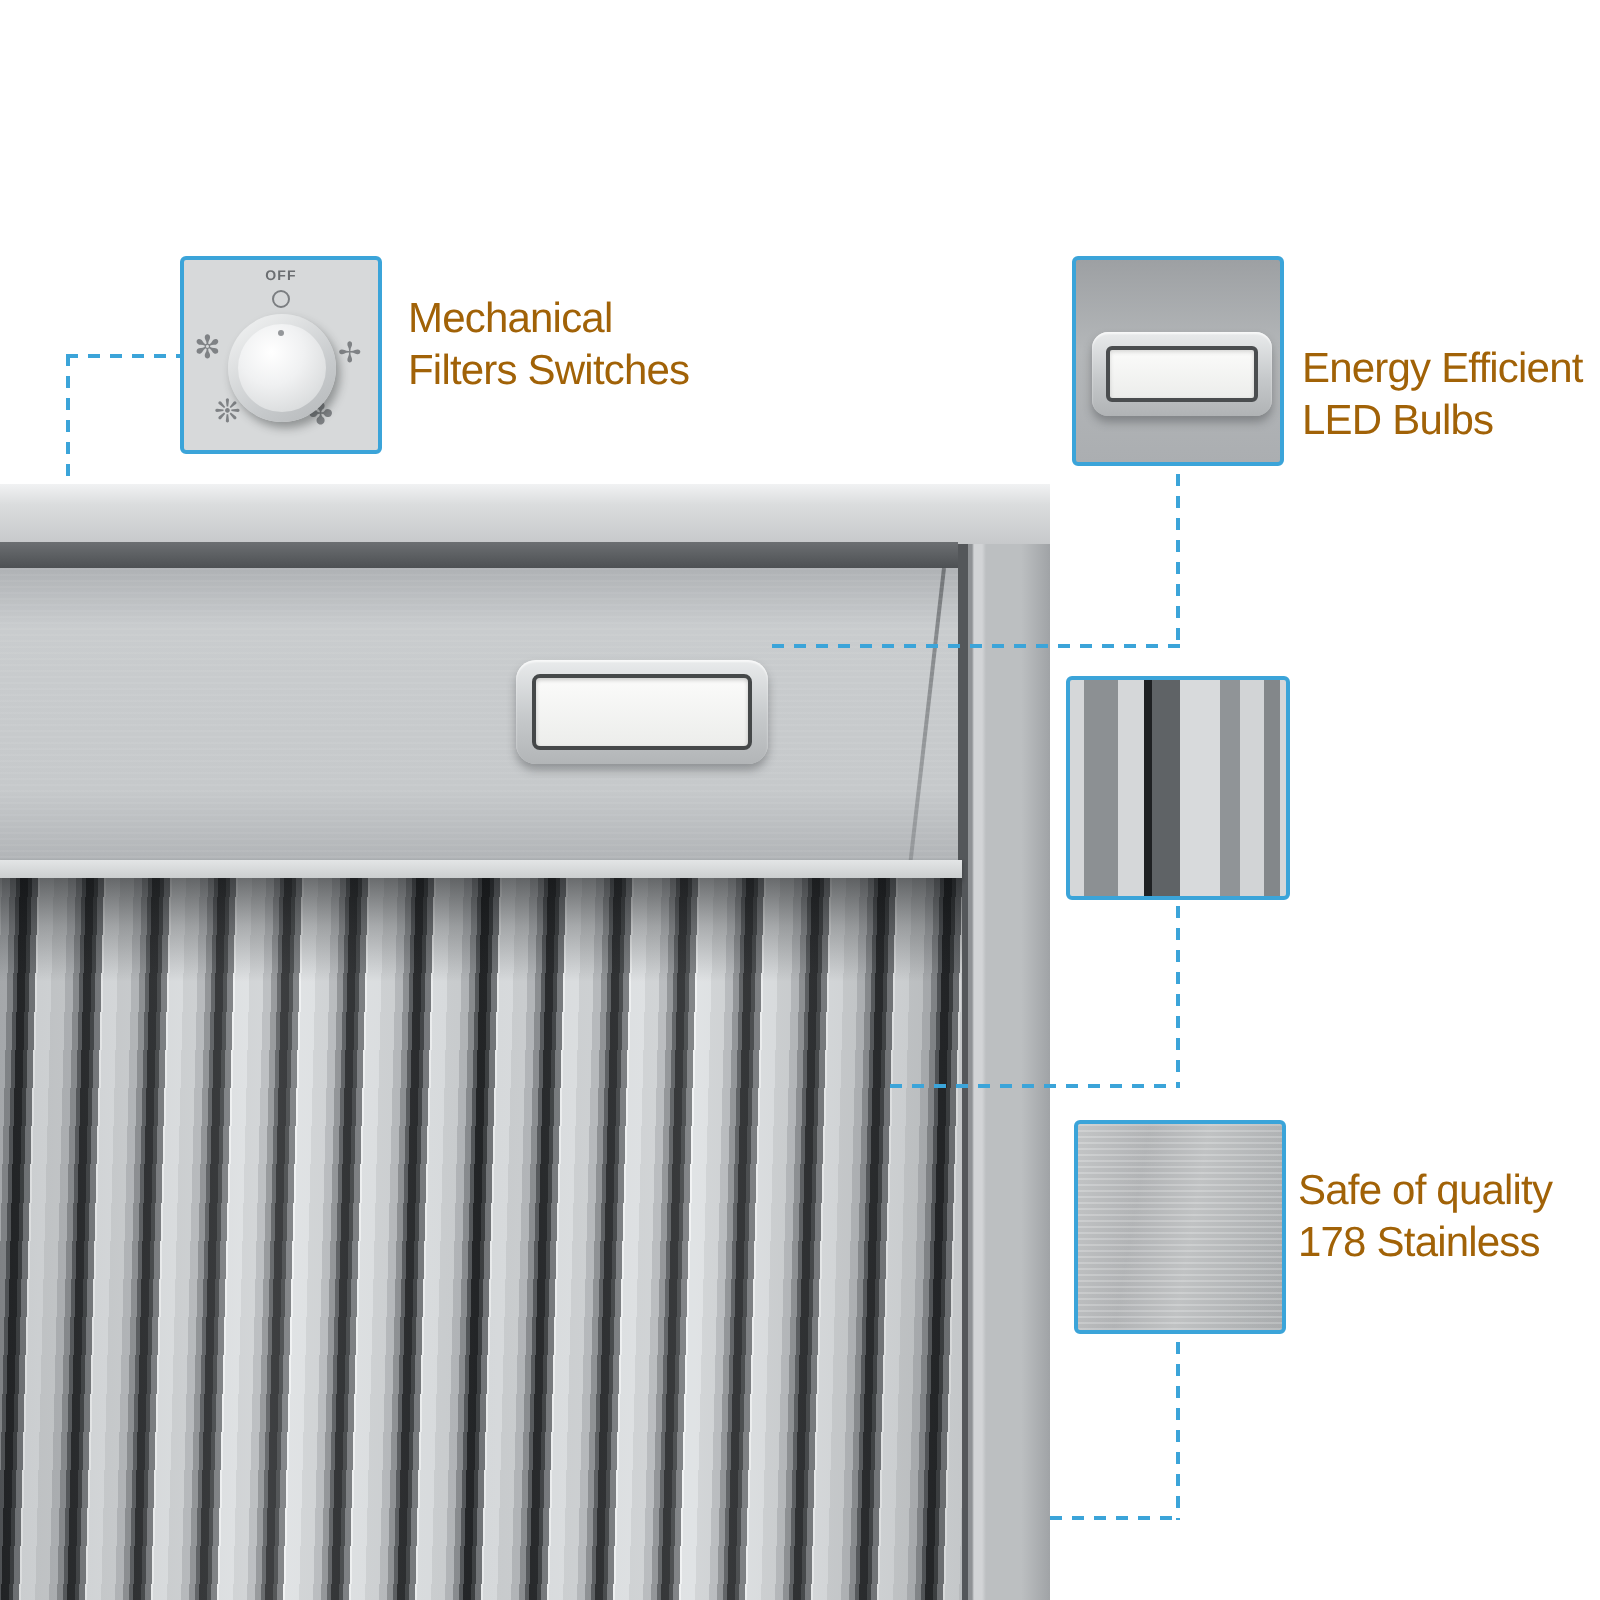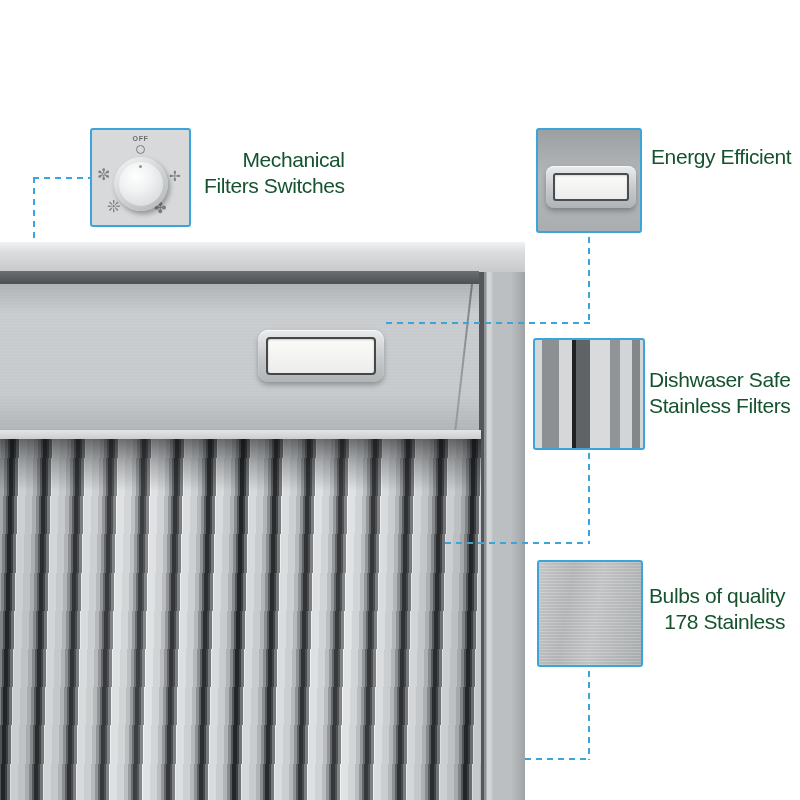--- a/index.html
+++ b/index.html
@@ -2,23 +2,23 @@
 <html><head>
 <meta charset="utf-8">
 <style>
   * { margin:0; padding:0; box-sizing:border-box; }
   html,body { background:#fff; }
   .stage {
     position:relative; width:800px; height:800px; background:#ffffff;
     overflow:hidden; font-family:"Liberation Sans", sans-serif;
   }
   
-  .feature-label { position:absolute; color:#14532d; font-size:21px; line-height:26px; letter-spacing:-0.4px; white-space:nowrap;text-align:right; }
+  .feature-label { position:absolute; color:#a16207; font-size:21px; line-height:26px; letter-spacing:-0.4px; white-space:nowrap; }
   .label-1 { left:204px; top:147px; }
-  .label-2 { left:651px; top:144px; }
+  .label-2 { left:651px; top:172px; }
   .label-3 { left:649px; top:367px; }
   .label-4 { left:649px; top:583px; }
 
   
   .thumb { position:absolute; border:2px solid #3ba4d9; border-radius:3px; overflow:hidden; }
   .thumb-rotary   { left:90px;  top:128px; width:101px; height:99px;  background:#d7d9da; }
   .thumb-led      { left:536px; top:128px; width:106px; height:105px;
                     background:linear-gradient(180deg,#9da0a3 0%,#b4b7b9 45%,#abaeb1 100%); }
   .thumb-filters  { left:533px; top:338px; width:112px; height:112px;
                     background:linear-gradient(90deg,
@@ -185,27 +185,24 @@
     <div>Filters Switches</div>
   </div>
 
   <div class="thumb thumb-led">
     <div class="c-led-bezel">
       <div class="c-led-lens"></div>
     </div>
   </div>
   <div class="feature-label label-2">
     <div>Energy Efficient</div>
+    <div>LED Bulbs</div>
   </div>
 
   <div class="thumb thumb-filters"></div>
-  <div class="feature-label label-3">
-    <div>Dishwaser Safe</div>
-    <div>Stainless Filters</div>
-  </div>
 
   <div class="thumb thumb-steel"></div>
   <div class="feature-label label-4">
-    <div>Bulbs of quality</div>
+    <div>Safe of quality</div>
     <div>178 Stainless</div>
   </div>
 
 </div>
 
 </body></html>

